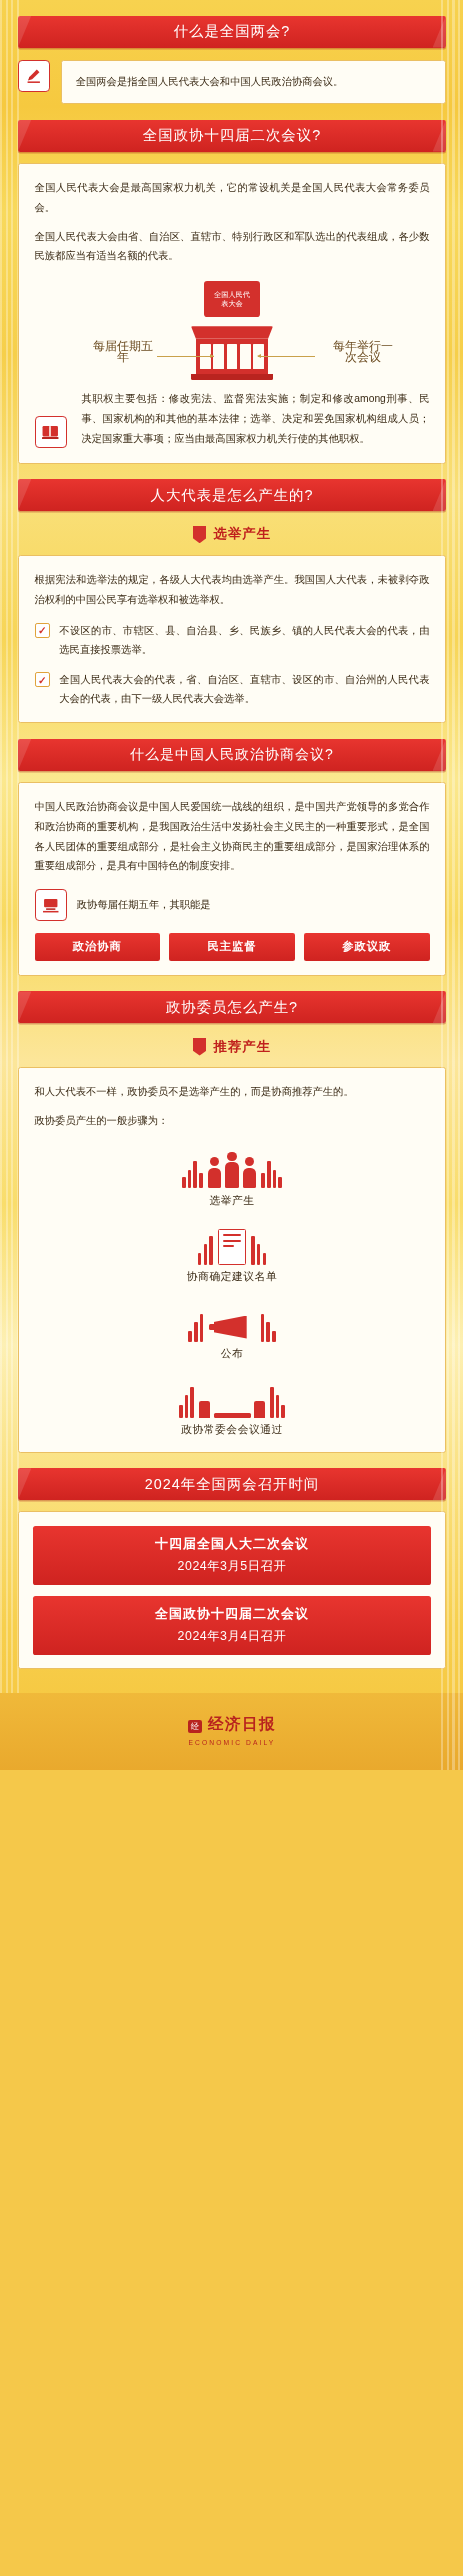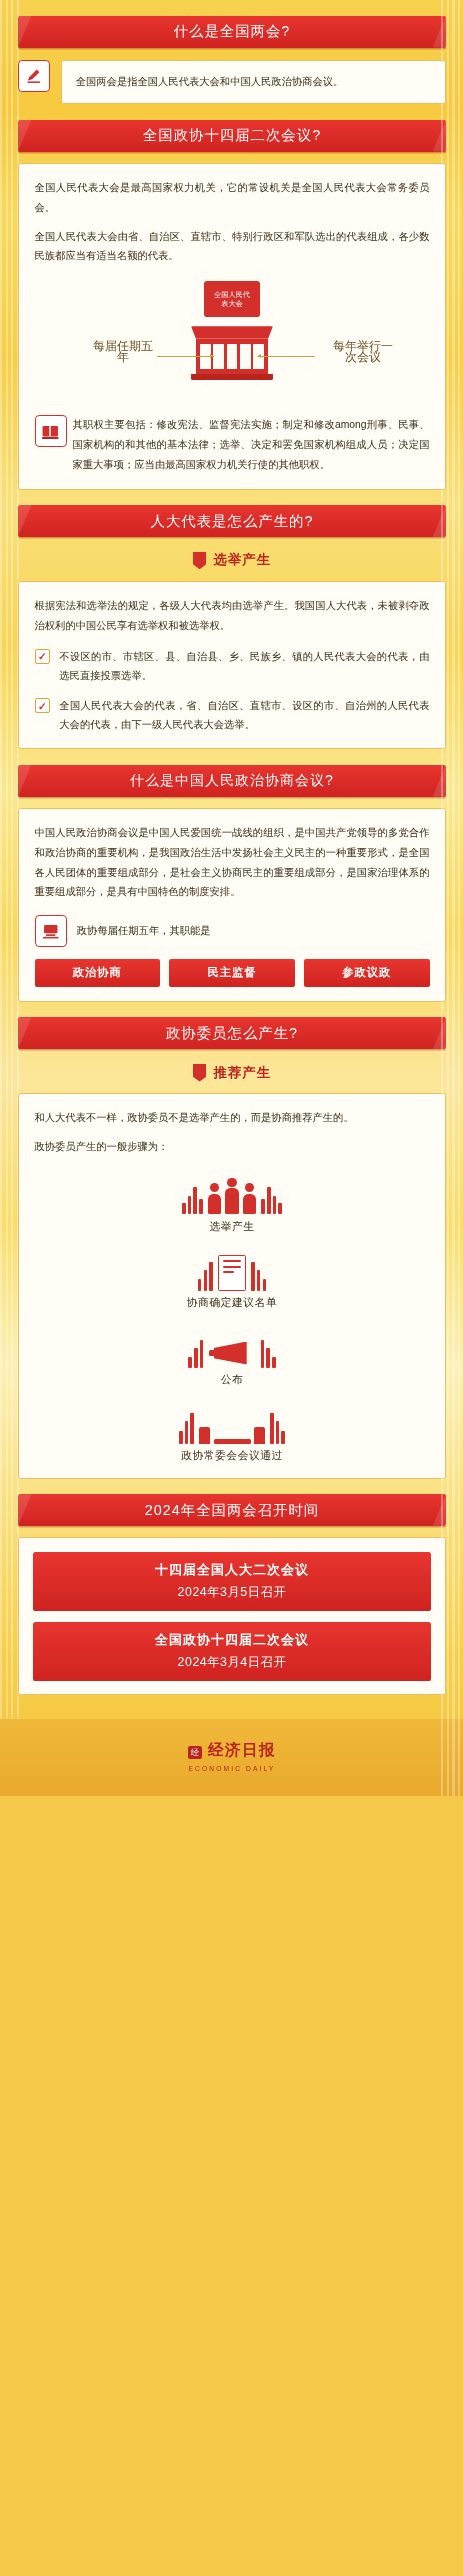--- a/index.html
+++ b/index.html
@@ -178,21 +178,21 @@
   .npc-arrow.left { left: 122px; width: 57px; }
   .npc-arrow.right { right: 115px; width: 57px; }
   .npc-arrow:after {
     content: ""; position: absolute; top: -2.1px; width: 0; height: 0;
     border-top: 2.6px solid transparent; border-bottom: 2.6px solid transparent;
   }
   .npc-arrow.left:after { right: -0.5px; border-left: 4.6px solid #c9a14a; }
   .npc-arrow.right:after { left: -0.5px; border-right: 4.6px solid #c9a14a; }
 
   
-  .duty-wrap { display: flex; gap: 6px; align-items: flex-start; margin-top: 27px; }
+  .duty-wrap { display: flex; gap: 15px; align-items: flex-end; margin-top: 1px; }
   .duty-text { flex: 1; font-size: 10.3px; line-height: 19.6px; text-align: justify; }
 
   
   .sub-head {
     display: flex; align-items: center; justify-content: center;
     gap: 7.2px; margin-top: 14.4px; text-align: center;
   }
   .sub-head .flag {
     width: 13.4px; height: 17.5px; background: #d3302c;
     clip-path: polygon(0 0, 100% 0, 100% 72%, 50% 100%, 0 72%);

